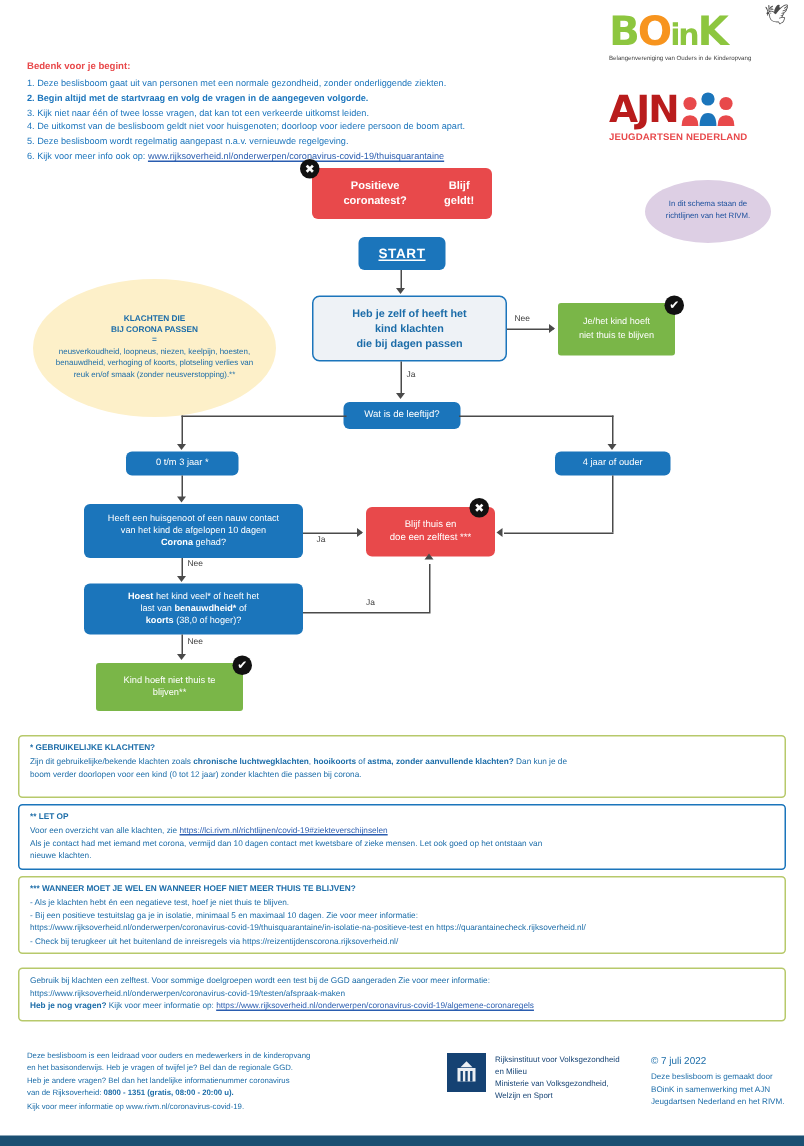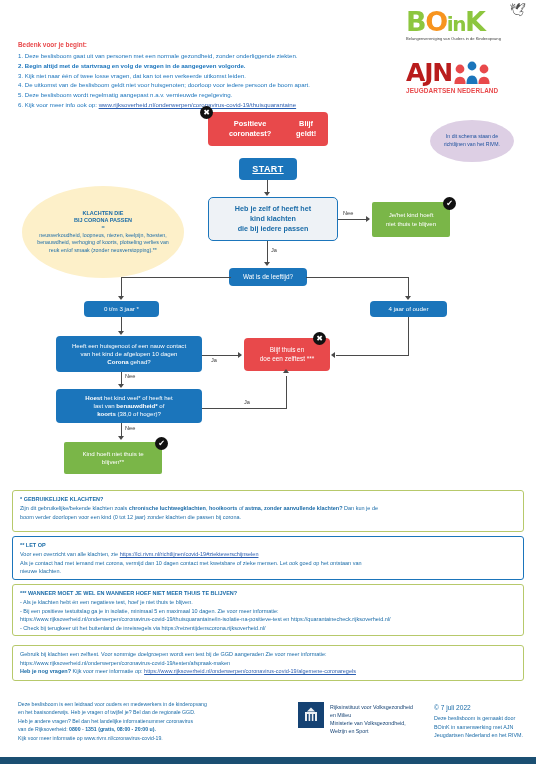--- a/index.html
+++ b/index.html
@@ -396,21 +396,21 @@
   <div class="oval-yellow">
     <span class="oy-head">KLACHTEN DIE</span>
     <span class="oy-head">BIJ CORONA PASSEN</span>
     <span class="oy-head">=</span>
     <span>neusverkoudheid, loopneus, niezen, keelpijn, hoesten, benauwdheid, verhoging of koorts, plotseling verlies van reuk en/of smaak (zonder neusverstopping).**</span>
   </div>
 
   <div class="node n-lightbox" style="left:208px; top:197px; width:130px; height:44px; flex-direction:column; font-size:7.2px;">
     <span>Heb je zelf of heeft het</span>
     <span>kind klachten</span>
-    <span>die bij iedere passen</span>
+    <span>die bij dagen passen</span>
   </div>
 
   <div class="edge edge-h" style="left:338px; top:219px; width:31px;"></div>
   <div class="arrow arrow-right" style="left:366px; top:216px;"></div>
   <div class="elabel" style="left:343px; top:210px;">Nee</div>
 
   <div class="node n-green" style="left:372px; top:202px; width:78px; height:35px; flex-direction:column; font-size:6.1px;">
     <span>Je/het kind hoeft</span>
     <span>niet thuis te blijven</span>
   </div>

